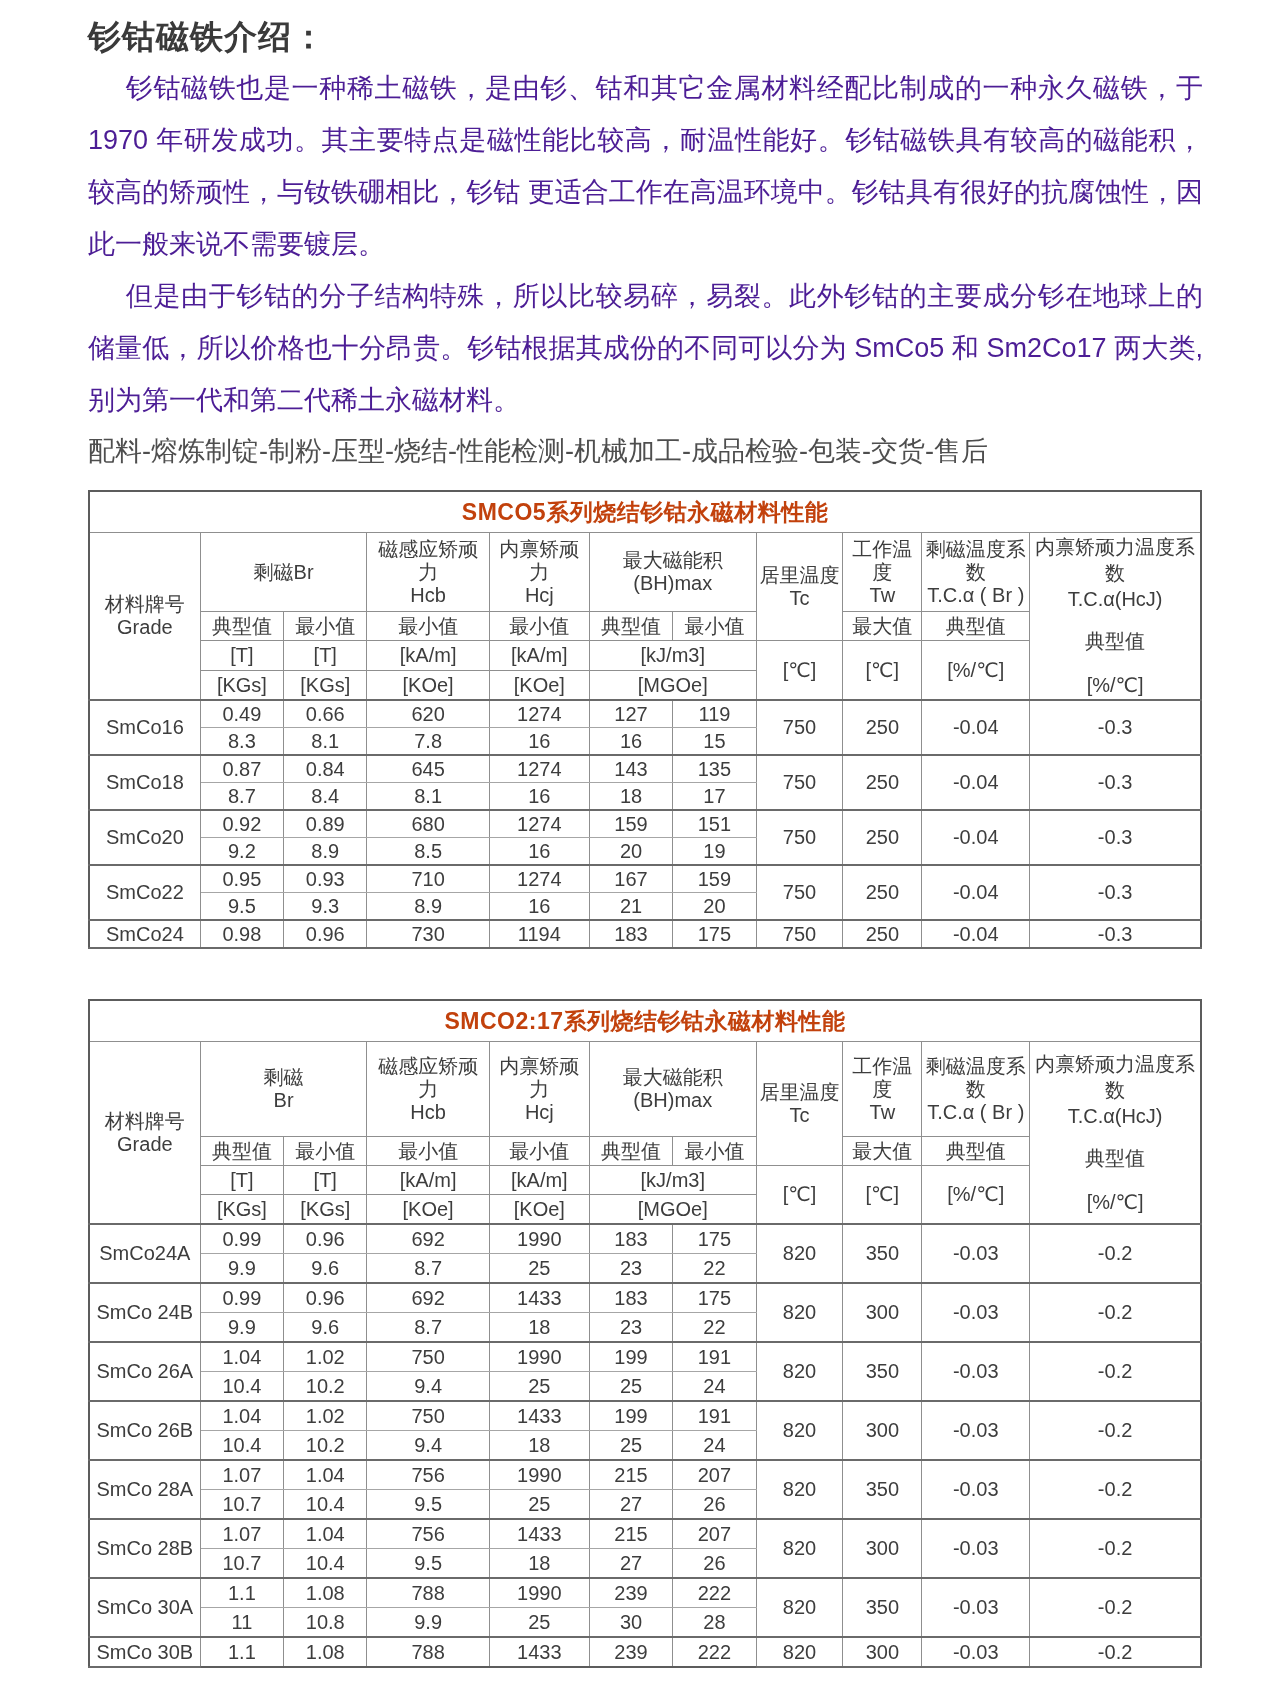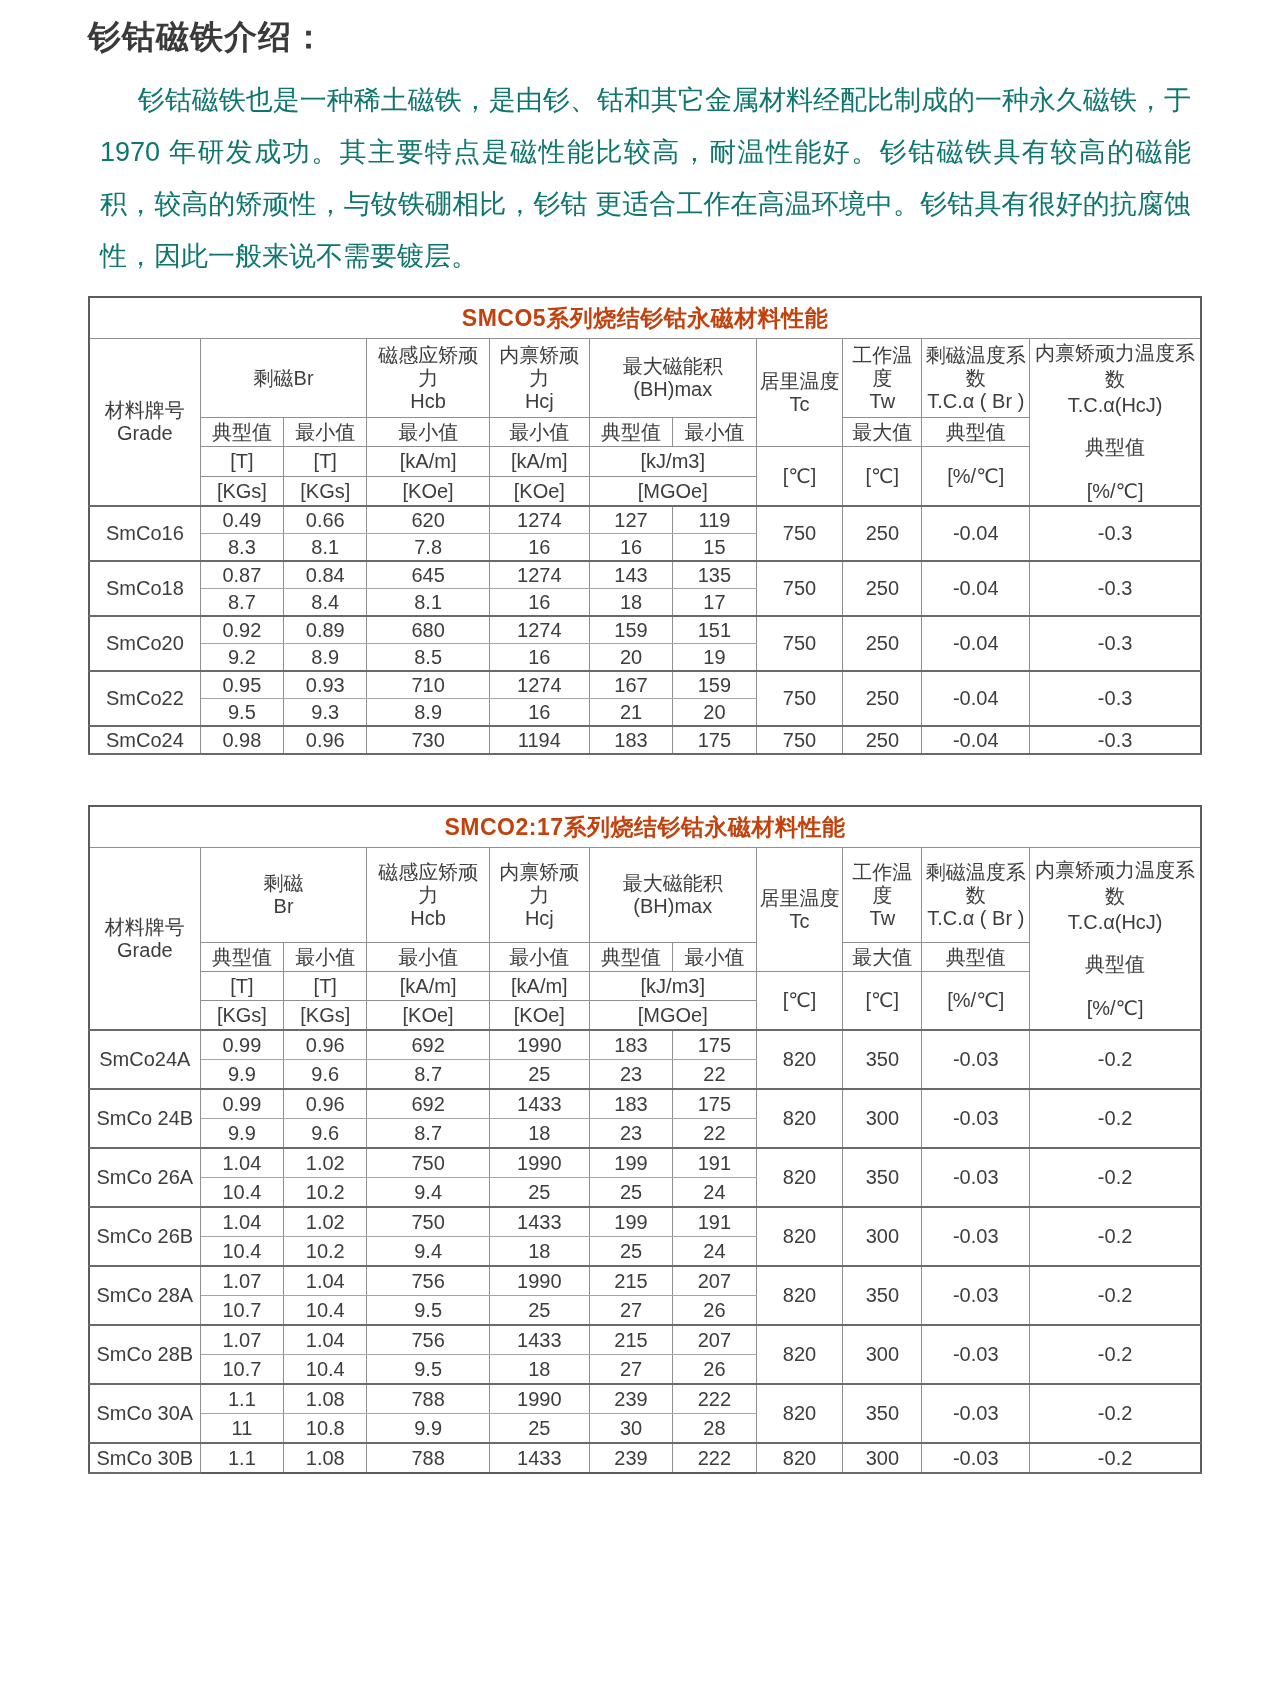--- a/index.html
+++ b/index.html
@@ -7,22 +7,22 @@
     width:1287px;height:1690px;overflow:hidden;
     font-family:"Liberation Sans","DejaVu Sans",sans-serif;
     color:#4c4c4c;
   }
   .page{padding:12px 84px 0 88px;}
   .h-bold{
     font-size:33px;font-weight:700;color:#3a3a3a;
     line-height:50px;letter-spacing:1px;
   }
   .para{
-    font-size:27px;line-height:52px;color:#0f766e;
-    text-align:justify;text-indent:1.4em;margin:12px;
+    font-size:27px;line-height:52px;color:#4c1d95;
+    text-align:justify;text-indent:1.4em;margin:0;
   }
   .flow{
     font-size:27px;line-height:50px;color:#4e4e4e;white-space:nowrap;
   }
   
   .ptable{
     width:1114px;border-collapse:collapse;table-layout:fixed;
     border:2px solid #5c5c5c;margin-top:14px;
     color:#3d3d3d;
   }
@@ -54,20 +54,22 @@
   .ptable tbody tr:first-child td{border-top:2px solid #6a6a6a;}
   .gap-between-tables{height:36px;}
 </style>
 </head>
 <body>
 
 <div class="page">
 
   <div class="h-bold">钐钴磁铁介绍：</div>
   <p class="para">钐钴磁铁也是一种稀土磁铁，是由钐、钴和其它金属材料经配比制成的一种永久磁铁，于 1970 年研发成功。其主要特点是磁性能比较高，耐温性能好。钐钴磁铁具有较高的磁能积，较高的矫顽性，与钕铁硼相比，钐钴 更适合工作在高温环境中。钐钴具有很好的抗腐蚀性，因此一般来说不需要镀层。</p>
+  <p class="para">但是由于钐钴的分子结构特殊，所以比较易碎，易裂。此外钐钴的主要成分钐在地球上的储量低，所以价格也十分昂贵。钐钴根据其成份的不同可以分为 SmCo5 和 Sm2Co17 两大类,别为第一代和第二代稀土永磁材料。</p>
+  <div class="flow">配料-熔炼制锭-制粉-压型-烧结-性能检测-机械加工-成品检验-包装-交货-售后</div>
 
   <table class="ptable t1">
     <colgroup>
       <col style="width:10%">
         <col style="width:7.5%">
         <col style="width:7.5%">
       <col style="width:11%">
         <col style="width:9%">
         <col style="width:7.5%">
         <col style="width:7.5%">

